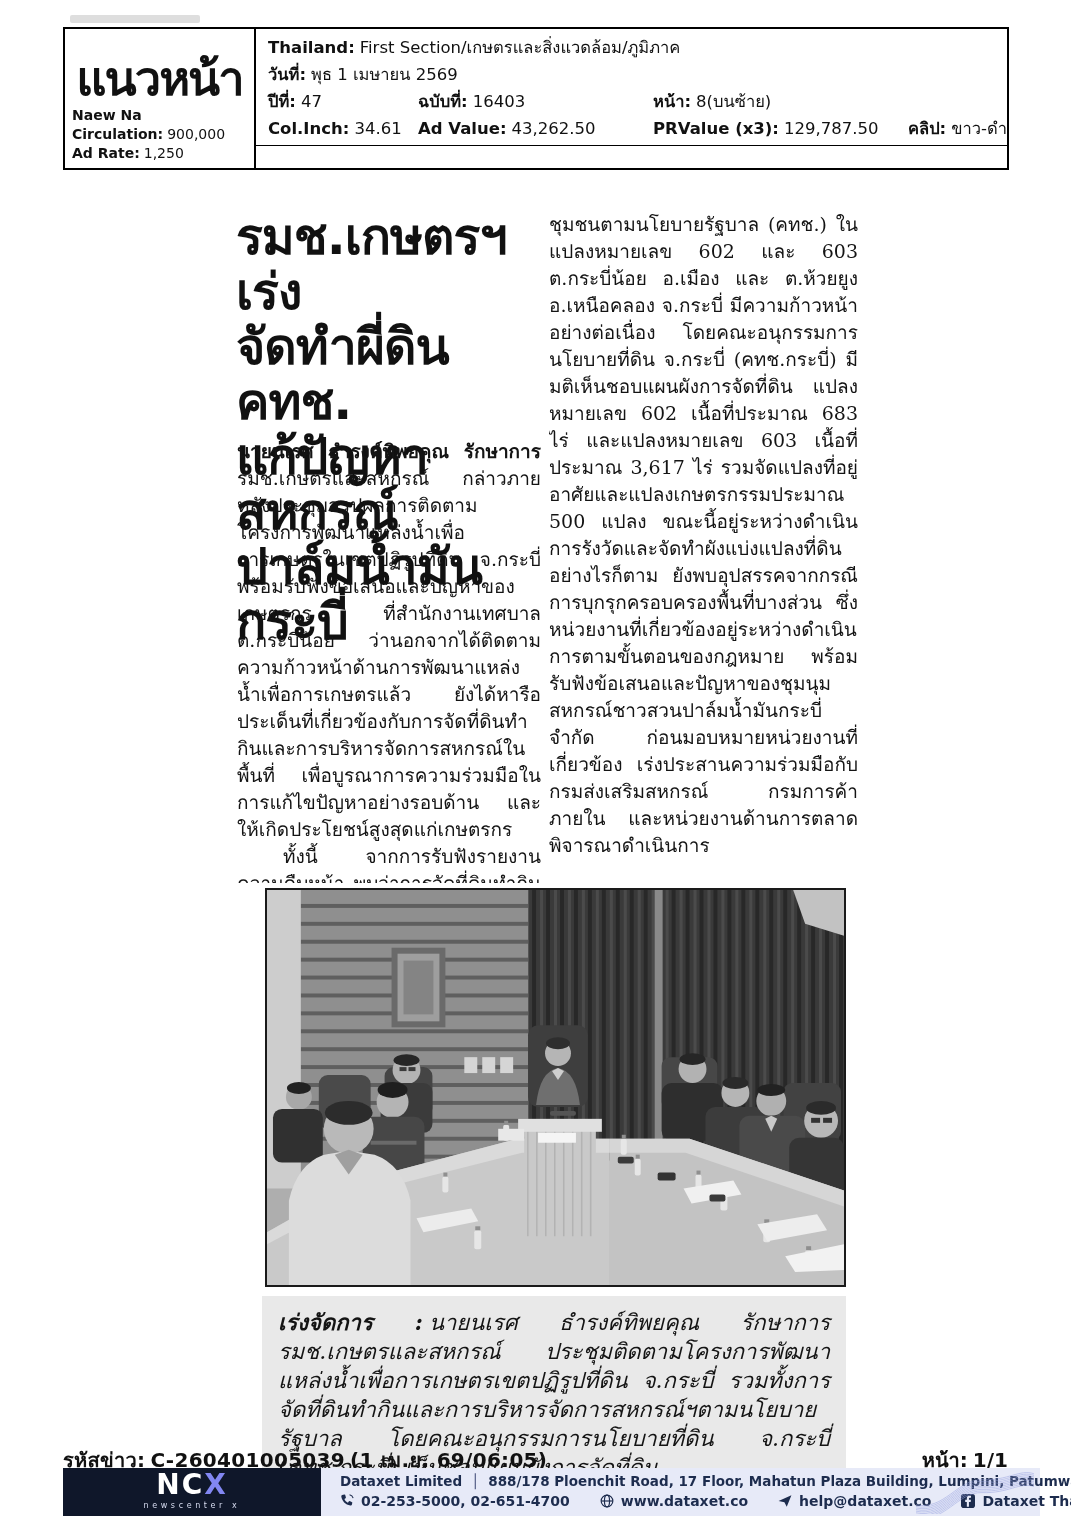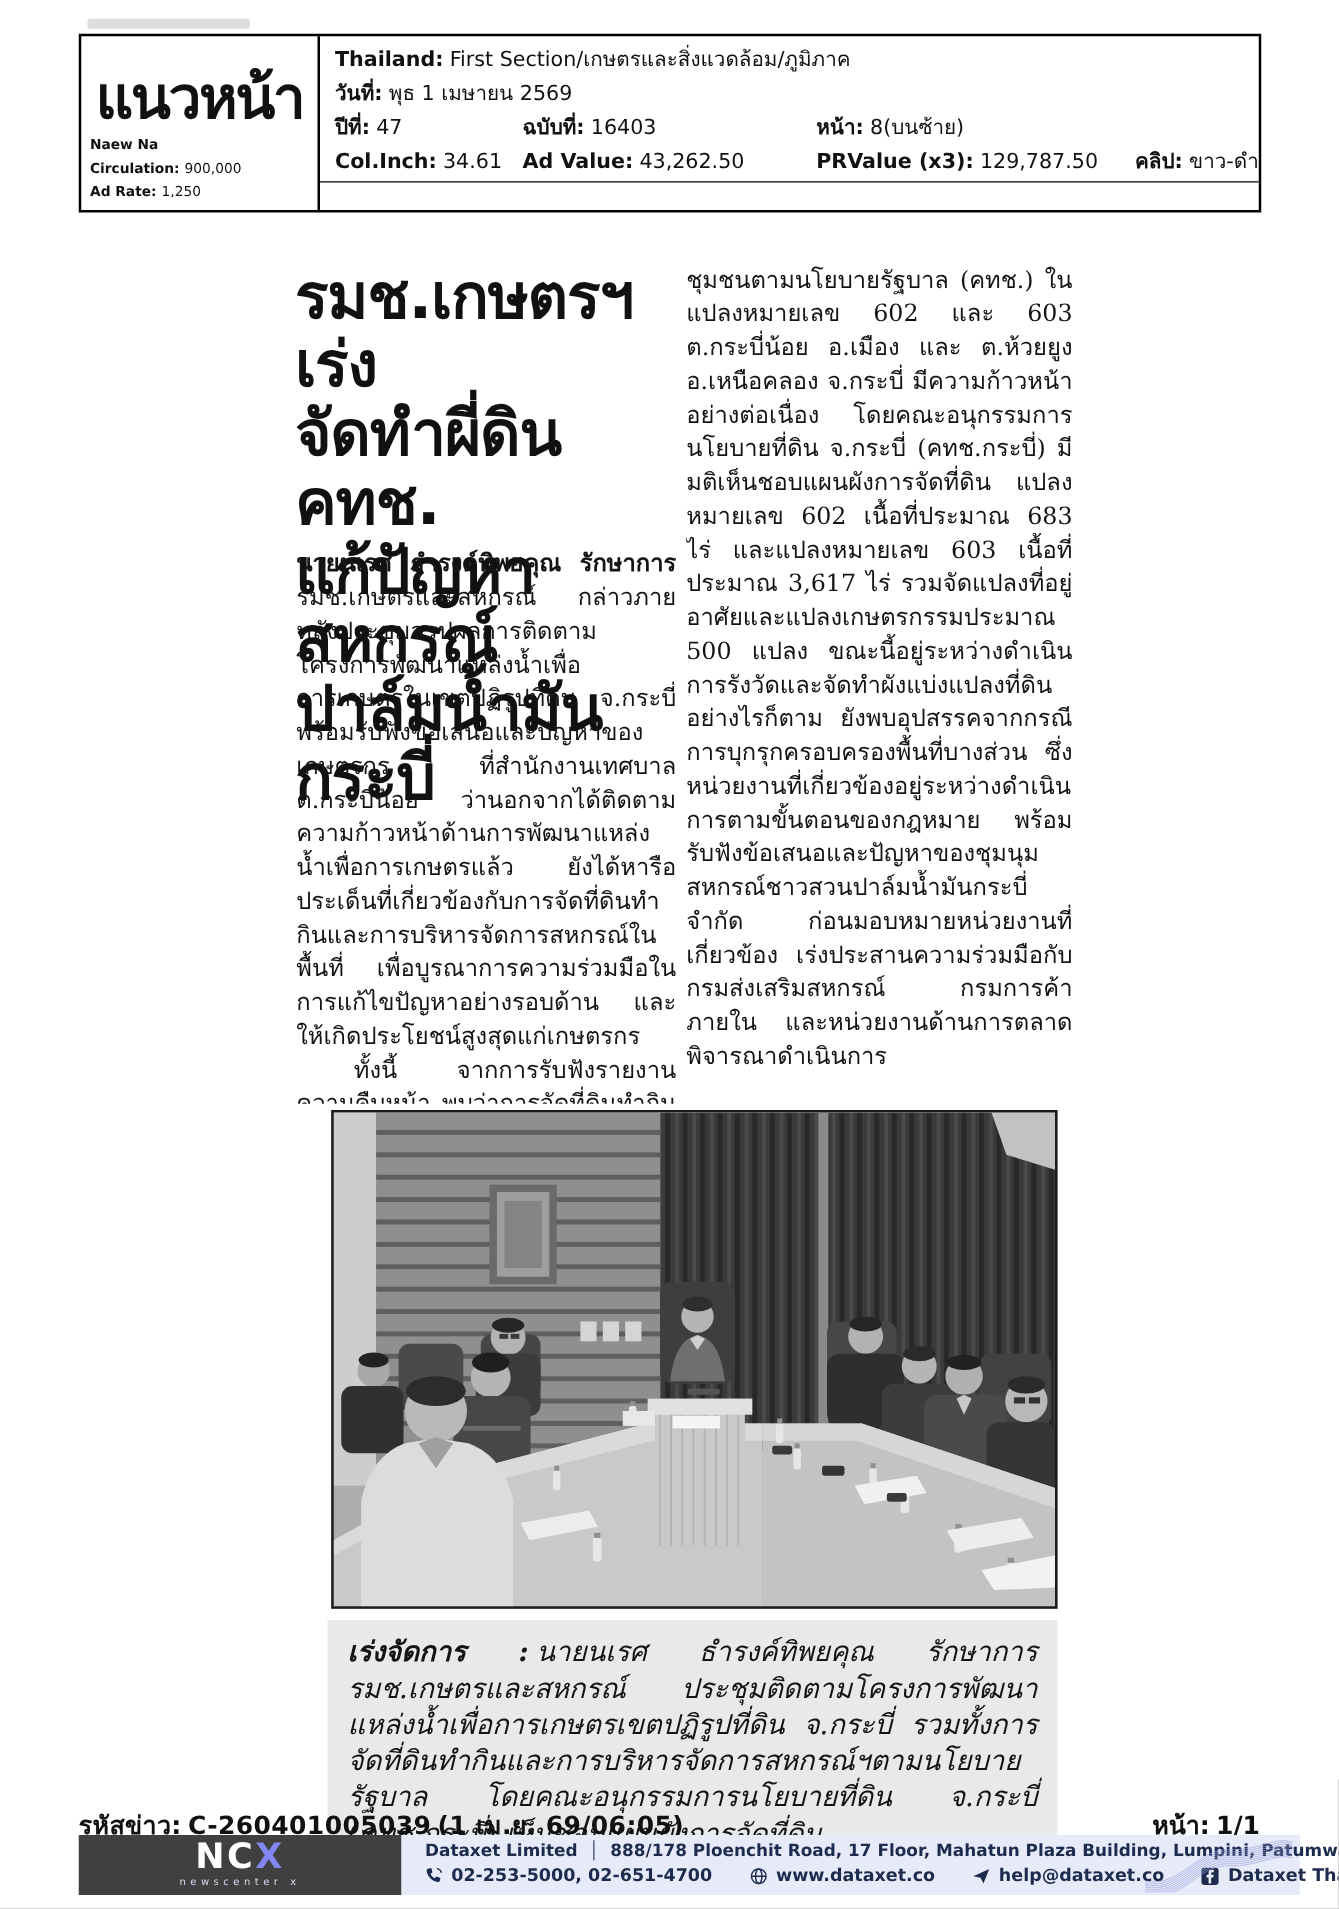--- a/index.html
+++ b/index.html
@@ -14,21 +14,21 @@
     background:#c2c2c2; opacity:.55; border-radius:2px; }
 
   
   .header-box { position:absolute; left:63px; top:27px; width:946px; height:143px;
     border:2px solid #000; }
   .header-left { position:absolute; left:0; top:0; width:191px; height:100%;
     border-right:2px solid #000; }
   .pub-logo { position:absolute; left:0; right:0; top:26px; text-align:center;
     font-size:47px; font-weight:900; letter-spacing:-2px; line-height:1;
     font-family:"DejaVu Sans", sans-serif; }
-  .pub-stats { position:absolute; left:7px; bottom:5px; font-size:11px; line-height:19px; }
+  .pub-stats { position:absolute; left:7px; bottom:5px; font-size:14px; line-height:19px; }
   .pub-stats .lbl { font-weight:bold; margin-right:4px; }
 
   .header-right { position:absolute; left:191px; top:0; right:0; height:100%;
     font-size:16.5px; }
   .hr-row { position:absolute; left:0; right:0; height:27px; line-height:27px; white-space:nowrap; }
   .hr-row .lbl { font-weight:bold; margin-right:5px; }
   .r1 { top:5px; } .r2 { top:32px; } .r3 { top:59px; } .r4 { top:86px; }
   .hr-divider { position:absolute; left:0; right:0; top:116px; border-top:1.5px solid #000; }
   .r5 { top:117px; }
   .cell { position:absolute; white-space:nowrap; }
@@ -63,21 +63,21 @@
   .news-id { position:absolute; left:63px; top:1444px; font-size:20px; font-weight:bold;
     letter-spacing:.3px; }
   .news-id span { margin-right:5px;margin-top:16px; }
   .page-num { position:absolute; right:63px; top:1444px; font-size:20px; font-weight:bold; }
   .page-num span { margin-left:5px; }
 
   
   .bottom-bar { position:absolute; left:63px; top:1468px; width:977px; height:48px;
     background:#e7eaf8; }
   .ncx-box { position:absolute; left:0; top:0; width:258px; height:48px;
-    background:#404040; text-align:center; color:#fff; }
+    background:#0f172a; text-align:center; color:#fff; }
   .ncx-text { font-size:28px; font-weight:800; line-height:32px; margin-top:1px;
     letter-spacing:2px; }
   .ncx-x { color:#8287f2; }
   .ncx-sub { font-size:8px; letter-spacing:3.6px; color:#d7dcf0; line-height:10px; }
   .contact { position:absolute; left:277px; top:5px; right:130px; color:#1d2c4e; }
   .c-line1 { font-size:13.5px; font-weight:bold; white-space:nowrap; }
   .c-line1 .sep { margin:0 9px; font-weight:normal; color:#45507a; }
   .c-line2 { margin-top:4px; font-size:14px; font-weight:bold; display:flex;
     gap:30px; align-items:center; white-space:nowrap; }
   .ci { display:inline-flex; align-items:center; gap:7px; }

